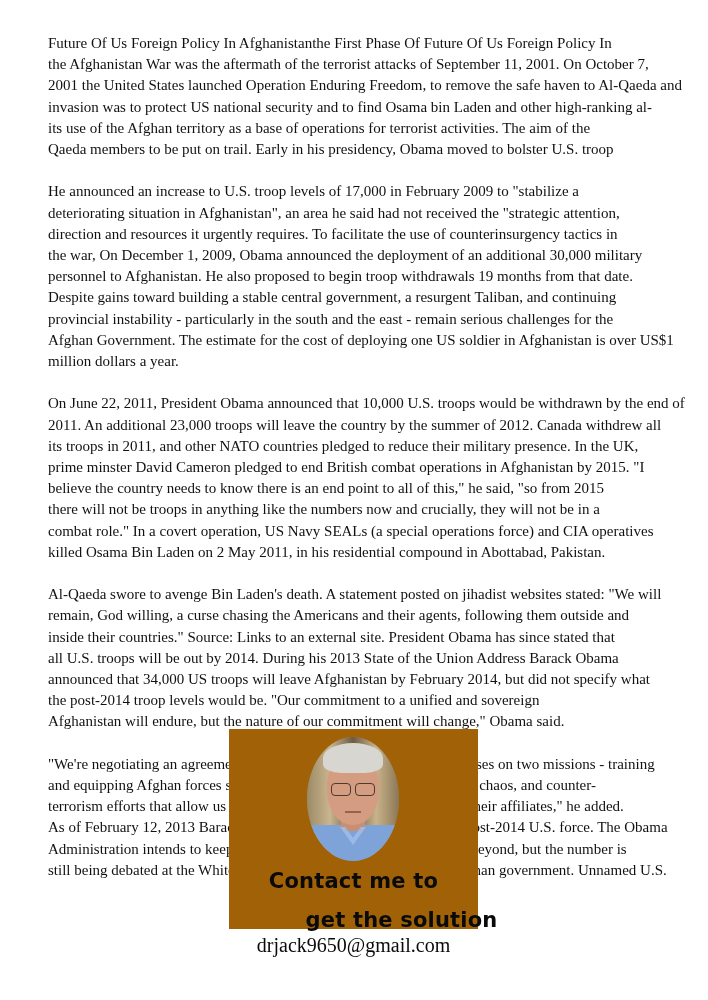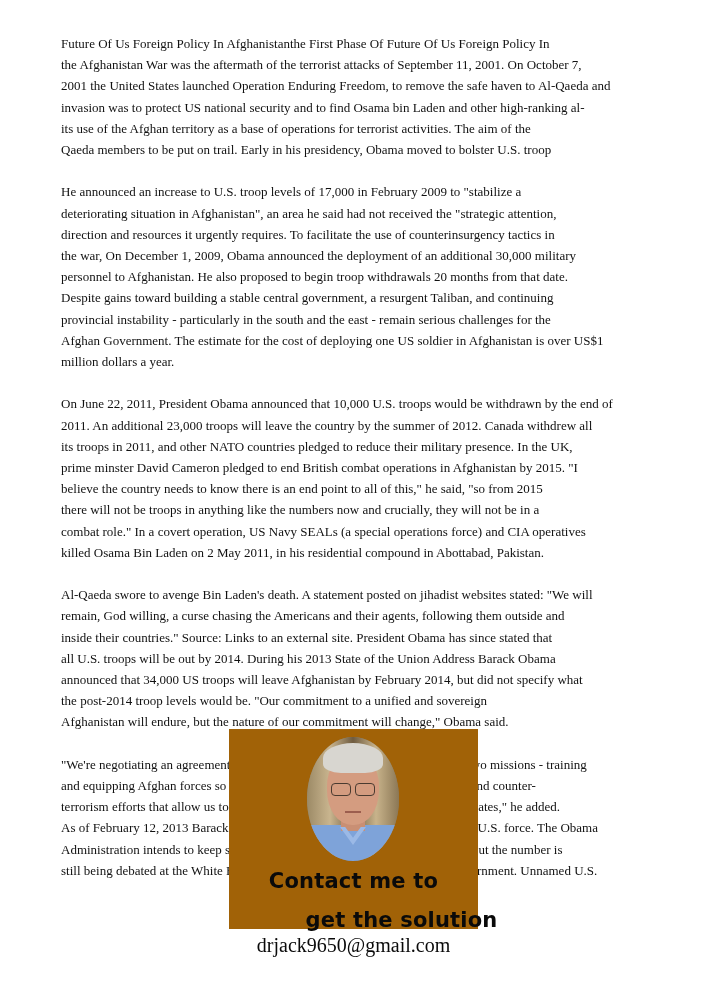--- a/index.html
+++ b/index.html
@@ -1,19 +1,19 @@
 <!DOCTYPE html>
 <html><head>
 <meta charset="utf-8">
 <style>
   html, body { margin: 0; padding: 0; background: #ffffff; }
   body { width: 708px; height: 1000px; position: relative; overflow: hidden; }
   .doc {
-    position: absolute; left: 61px; top: 33px; width: 620px;
-    font-family: "Liberation Serif", serif; font-size: 13px; line-height: 21.2px;
+    position: absolute; left: 48px; top: 33px; width: 620px;
+    font-family: "Liberation Serif", serif; font-size: 15px; line-height: 21.2px;
     color: #111111;
   }
   .doc p { margin: 0 0 21.2px 0; }
   .line { display: block; white-space: nowrap; }
   .overlay {
     position: absolute; left: 229px; top: 729px; width: 249px; height: 200px;
     background: #a16207;
   }
   .portrait {
     position: absolute; left: 78px; top: 8px; width: 92px; height: 124px;
@@ -54,21 +54,21 @@
     <span class="line">2001 the United States launched Operation Enduring Freedom, to remove the safe haven to Al-Qaeda and</span>
     <span class="line">invasion was to protect US national security and to find Osama bin Laden and other high-ranking al-</span>
     <span class="line">its use of the Afghan territory as a base of operations for terrorist activities. The aim of the</span>
     <span class="line">Qaeda members to be put on trail. Early in his presidency, Obama moved to bolster U.S. troop</span>
   </p>
   <p>
     <span class="line">He announced an increase to U.S. troop levels of 17,000 in February 2009 to "stabilize a</span>
     <span class="line">deteriorating situation in Afghanistan", an area he said had not received the "strategic attention,</span>
     <span class="line">direction and resources it urgently requires. To facilitate the use of counterinsurgency tactics in</span>
     <span class="line">the war, On December 1, 2009, Obama announced the deployment of an additional 30,000 military</span>
-    <span class="line">personnel to Afghanistan. He also proposed to begin troop withdrawals 20 months from that date.</span>
+    <span class="line">personnel to Afghanistan. He also proposed to begin troop withdrawals 19 months from that date.</span>
     <span class="line">Despite gains toward building a stable central government, a resurgent Taliban, and continuing</span>
     <span class="line">provincial instability - particularly in the south and the east - remain serious challenges for the</span>
     <span class="line">Afghan Government. The estimate for the cost of deploying one US soldier in Afghanistan is over US$1</span>
     <span class="line">million dollars a year.</span>
   </p>
   <p>
     <span class="line">On June 22, 2011, President Obama announced that 10,000 U.S. troops would be withdrawn by the end of</span>
     <span class="line">2011. An additional 23,000 troops will leave the country by the summer of 2012. Canada withdrew all</span>
     <span class="line">its troops in 2011, and other NATO countries pledged to reduce their military presence. In the UK,</span>
     <span class="line">prime minster David Cameron pledged to end British combat operations in Afghanistan by 2015. "I</span>

